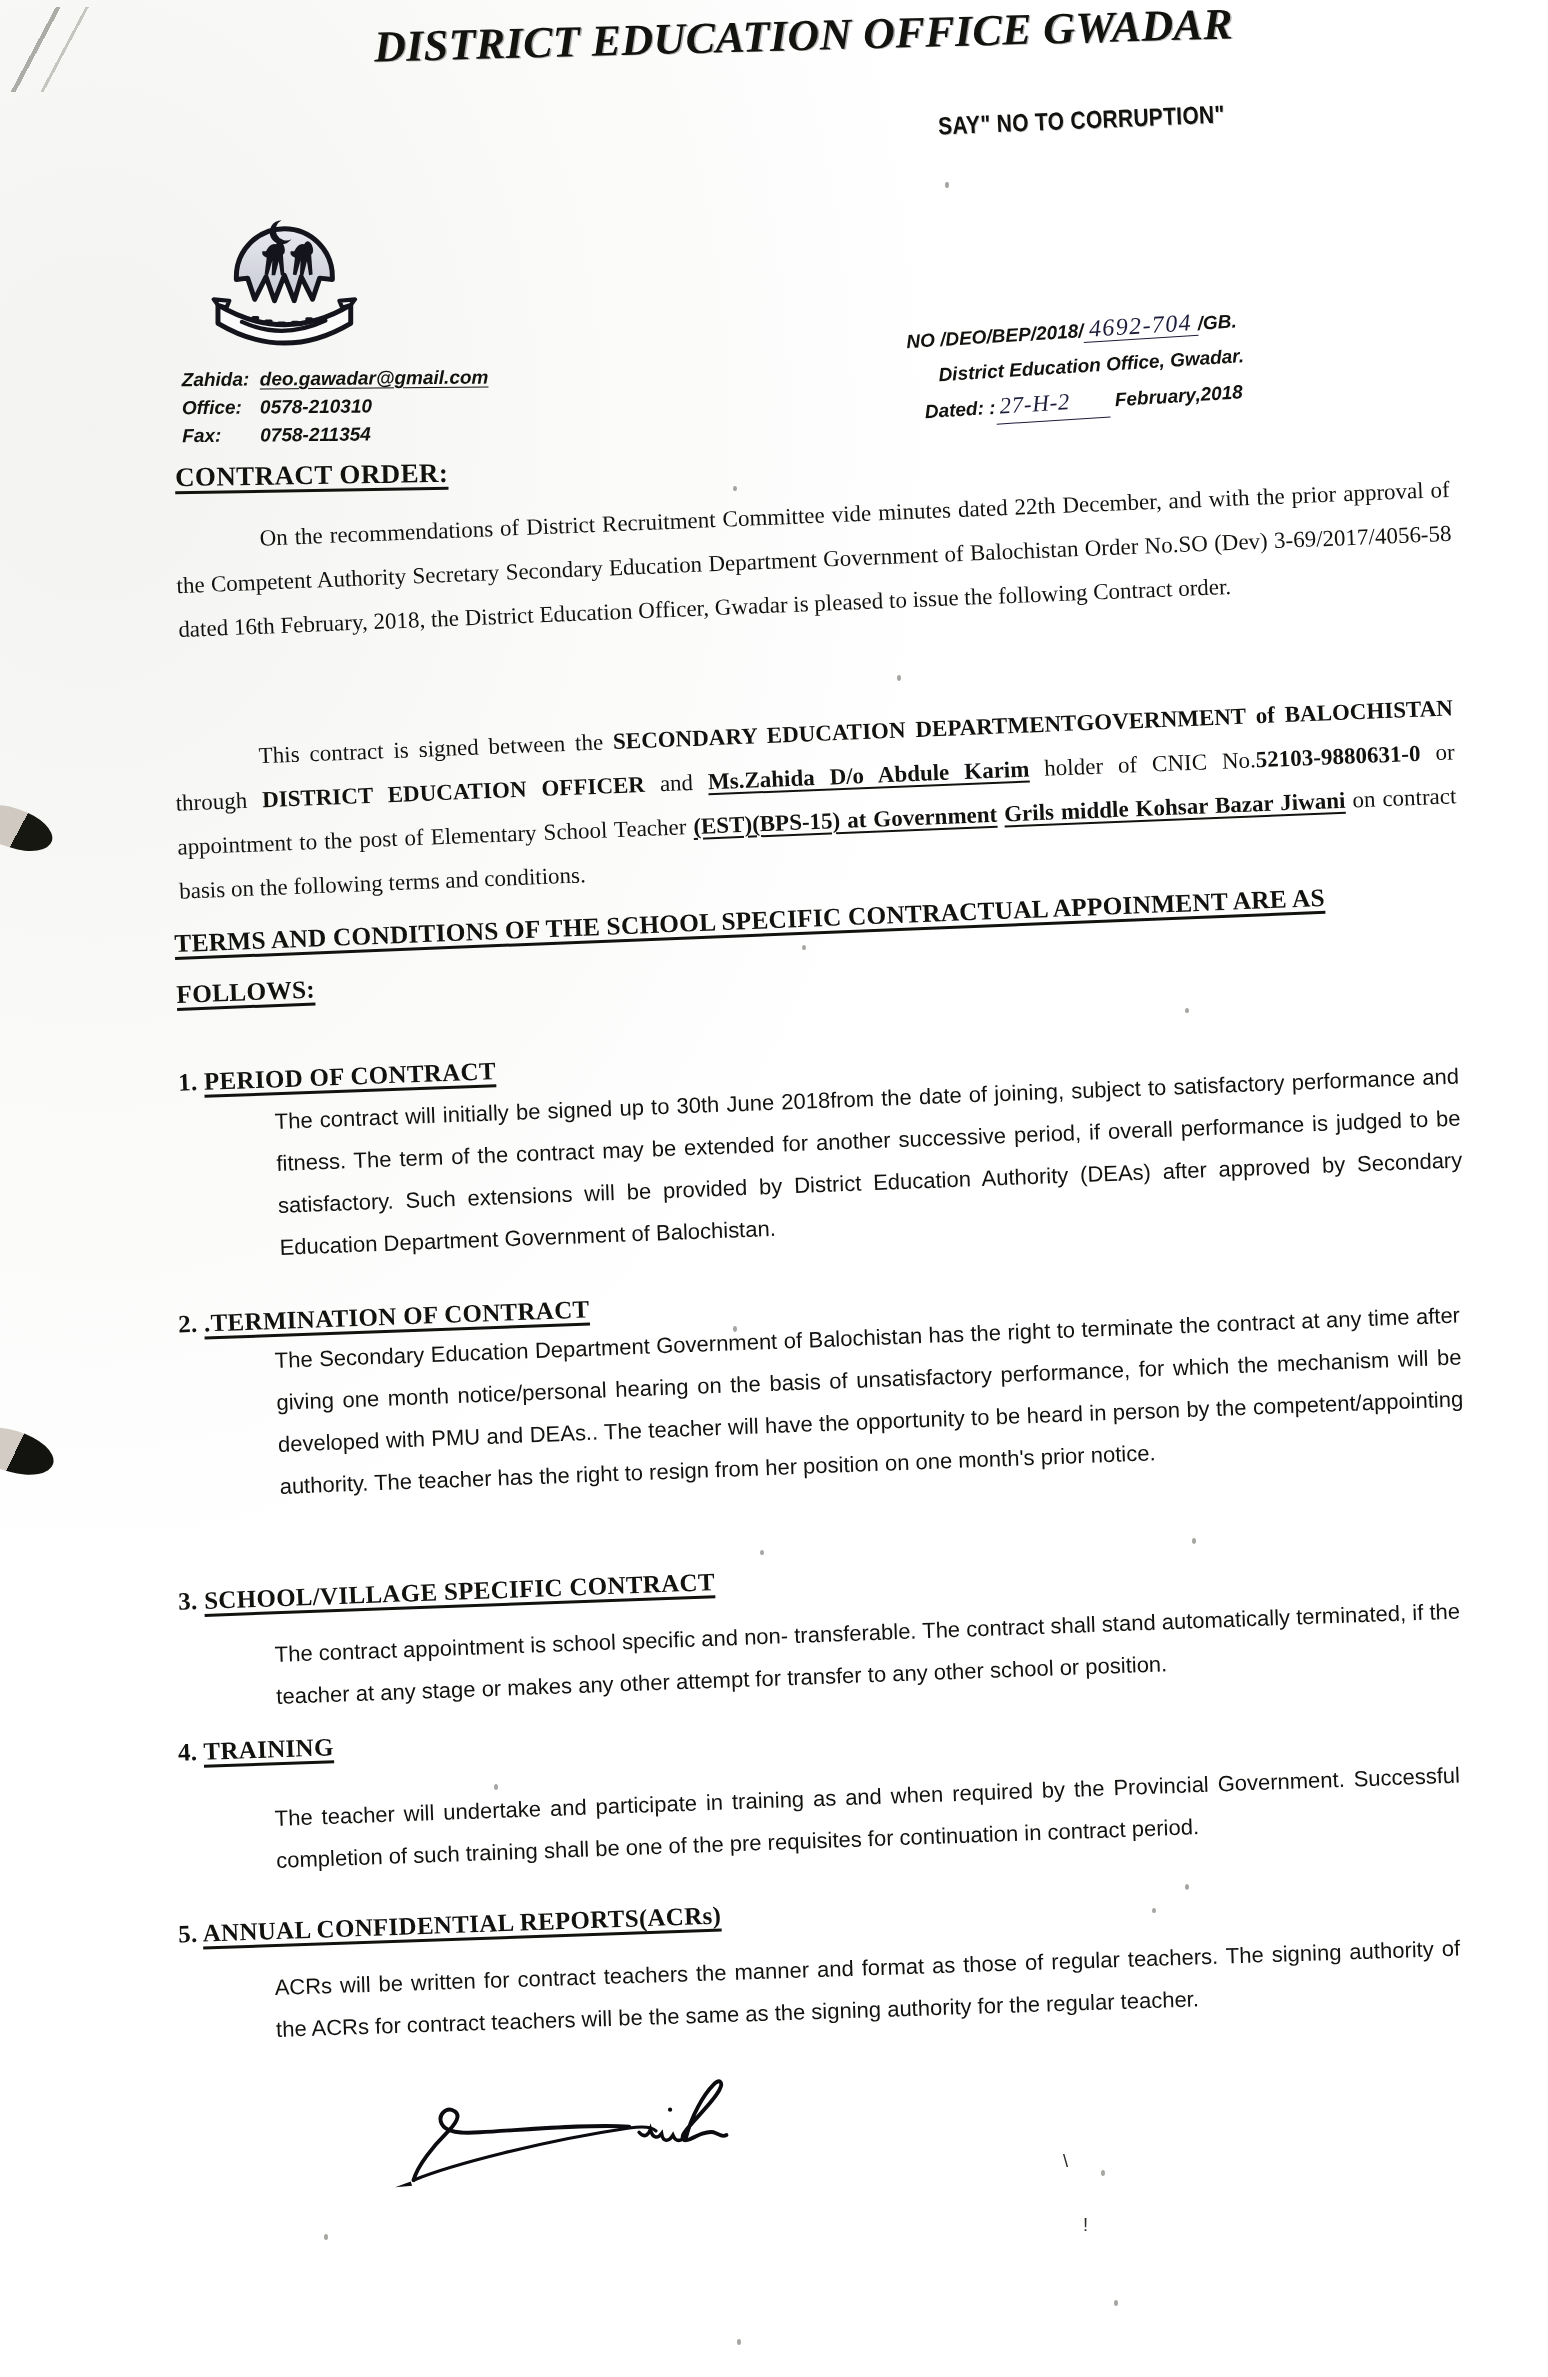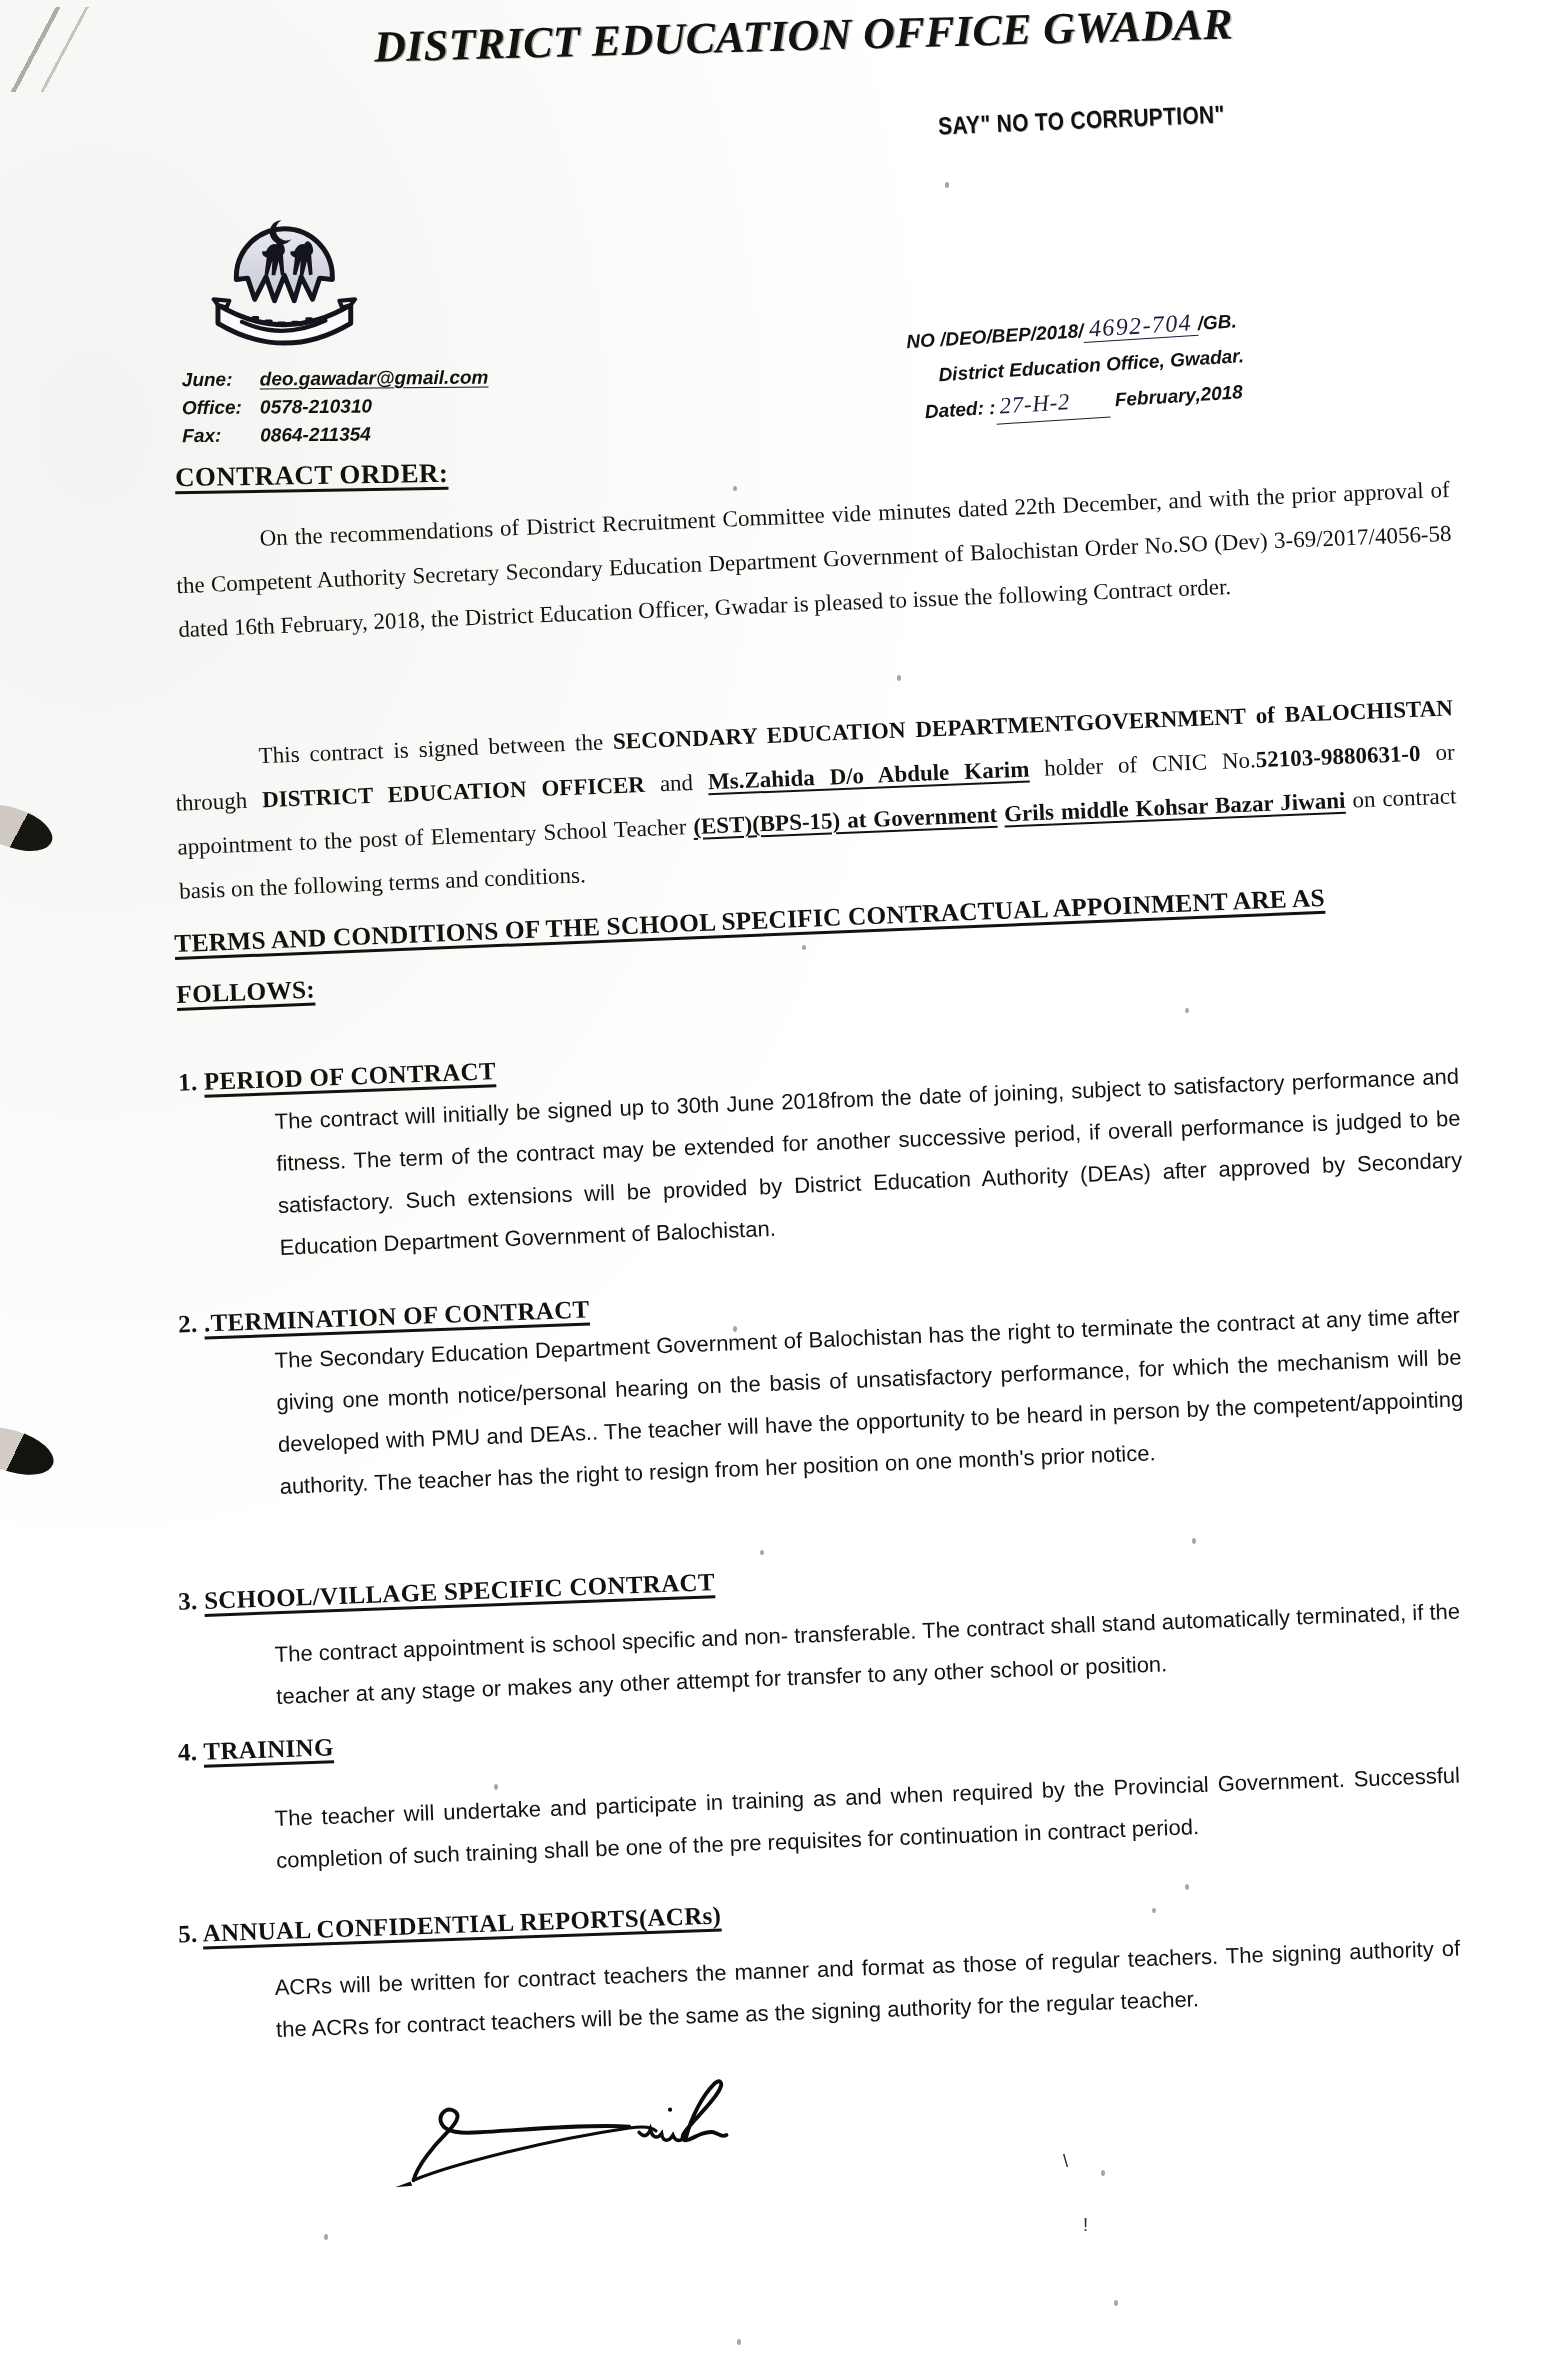--- a/index.html
+++ b/index.html
@@ -157,27 +157,27 @@
 
       <path d="M14 160 q94 56 188 0 l0 26 q-94 56 -188 0 z" fill="#fbfbfc" stroke="#14141c" stroke-width="7" stroke-linejoin="round"></path>
       <path d="M14 160 l-6 -8 l22 2 l-4 10 z M202 160 l6 -8 l-22 2 l4 10 z" fill="#fbfbfc" stroke="#14141c" stroke-width="6" stroke-linejoin="round"></path>
       <path d="M48 184 q58 26 118 -2" fill="none" stroke="#14141c" stroke-width="6" stroke-linecap="round"></path>
       <path d="M64 178 l6 0 M82 183 l7 0 M100 186 l8 0 M120 185 l7 0 M140 180 l6 0" fill="none" stroke="#14141c" stroke-width="5" stroke-linecap="round"></path>
     </svg>
   </div>
 
   <div class="contact">
     <div>
-      <span class="lbl">June:</span><span class="ul">deo.gawadar@gmail.com</span>
+      <span class="lbl">Zahida:</span><span class="ul">deo.gawadar@gmail.com</span>
     </div>
     <div>
       <span class="lbl">Office:</span><span>0578-210310</span>
     </div>
     <div>
-      <span class="lbl">Fax:</span><span>0864-211354</span>
+      <span class="lbl">Fax:</span><span>0758-211354</span>
     </div>
   </div>
 
   <div class="refblock">
     <span><span>NO /DEO/BEP/2018/</span><span class="hand">4692-704</span><span>/GB.</span></span>
     <span class="r2">District Education Office, Gwadar.</span>
     <span class="r3"><span>Dated: :</span><span class="ruleline handdate">27-H-2</span>&nbsp;<span>February,2018</span></span>
   </div>
 
   <div class="h-order">CONTRACT ORDER:</div>

